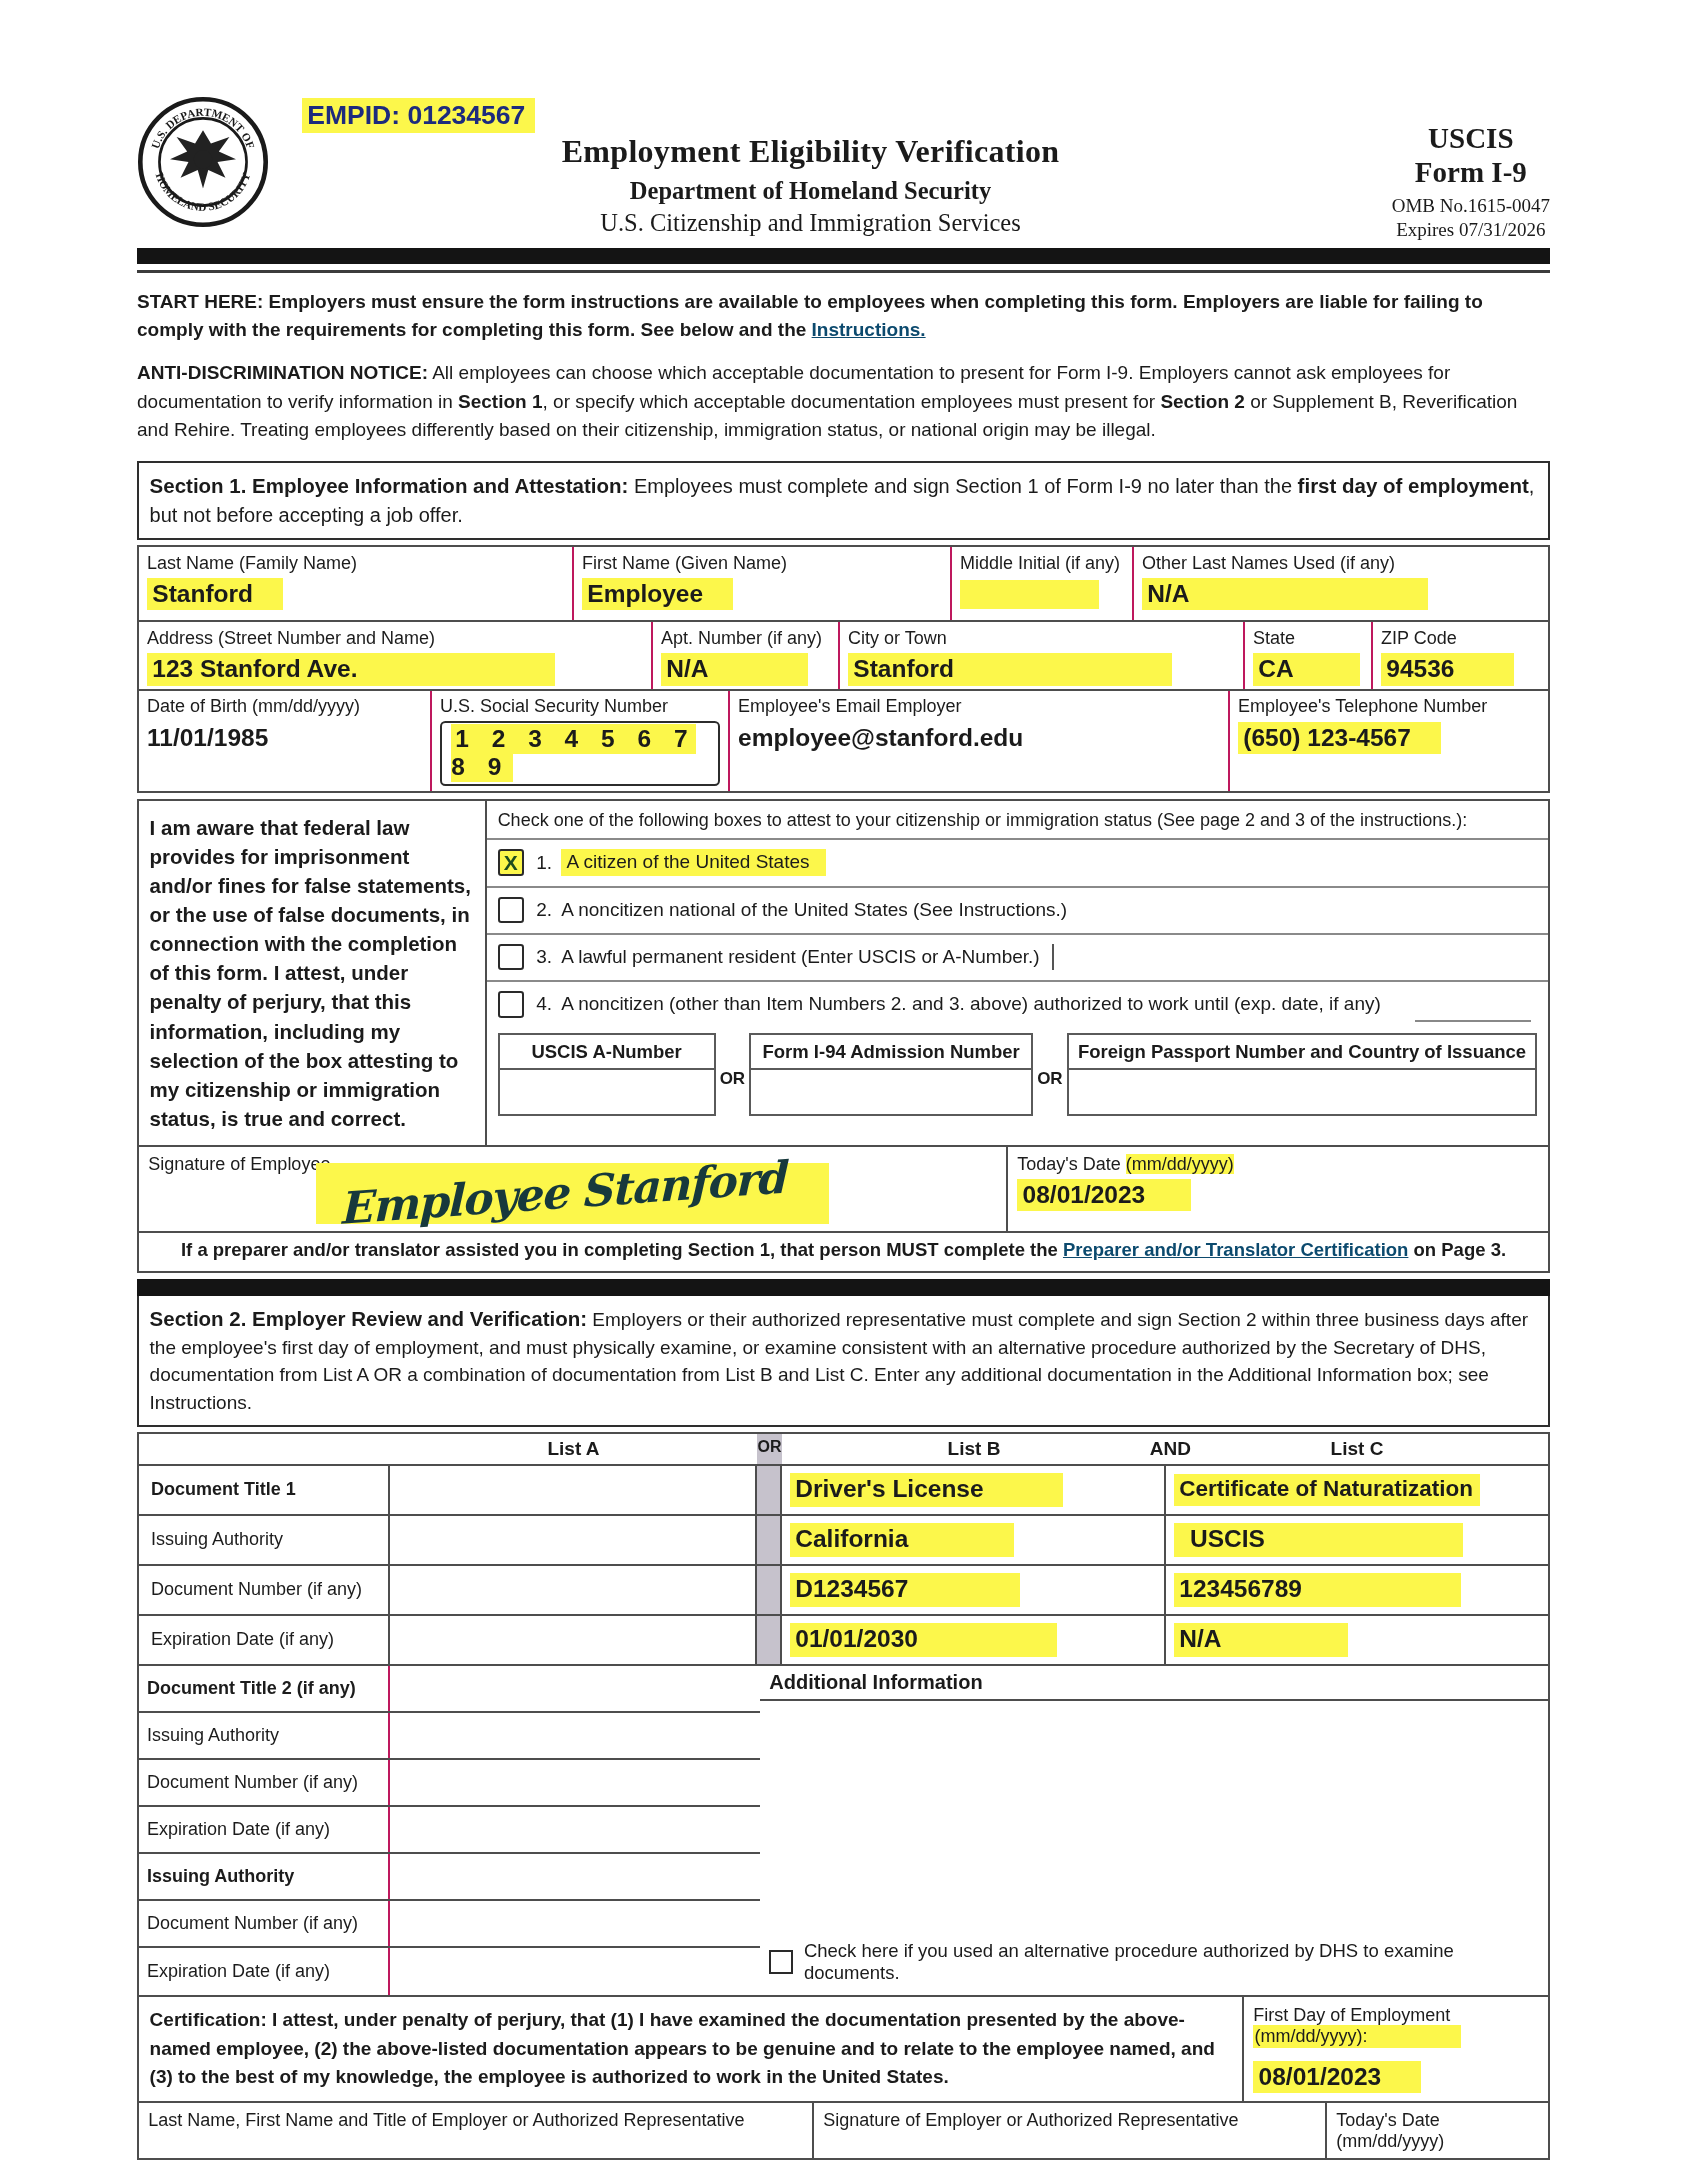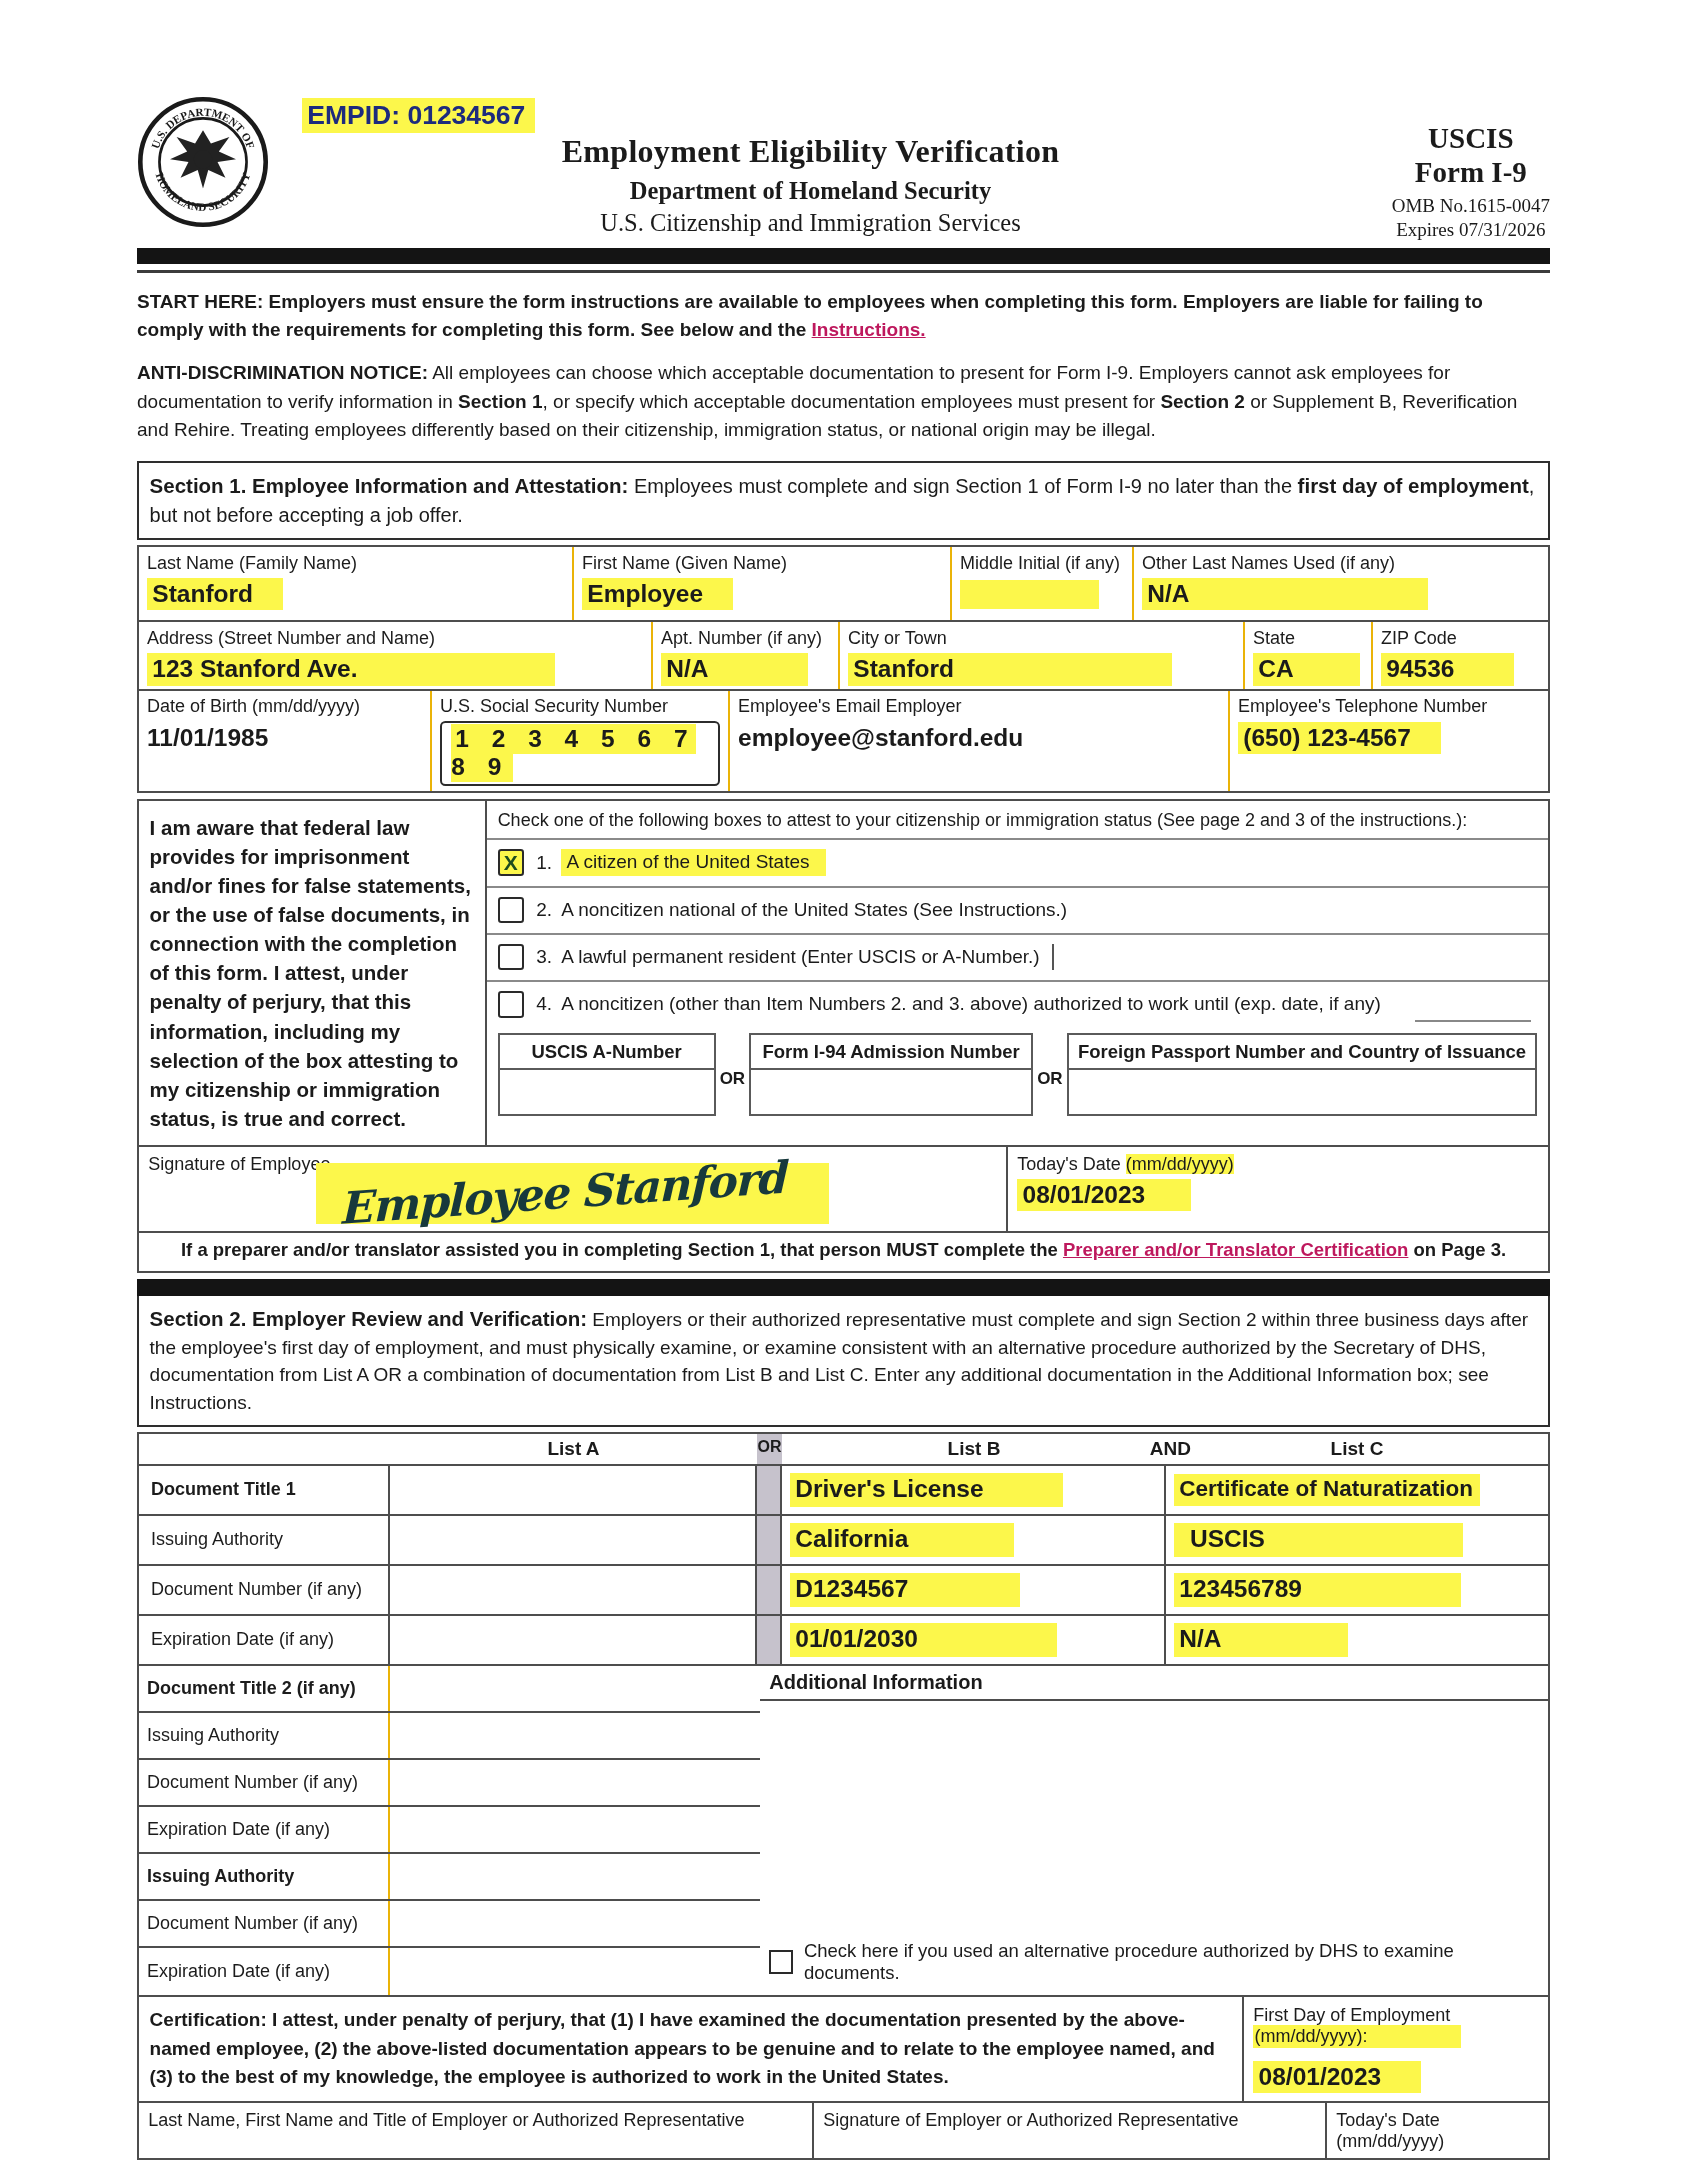--- a/index.html
+++ b/index.html
@@ -33,30 +33,30 @@
   .uscis-2 { font-size:29px; font-weight:bold; margin-top:1.3px; }
   .uscis-3 { font-size:19px; margin-top:5.3px; }
   .uscis-4 { font-size:19px; margin-top:2.6px; }
   .bar { height:16px; background:#141414; }
   .bar-thin { height:3.3px; background:#3c3c3c; margin-top:6px; }
 
   
   .para { font-size:19px; line-height:1.5; margin-top:14.6px; }
   .para .b { font-weight:bold; }
   .start-para { font-weight:bold; }
-  .lnk { color:#be185d; font-weight:bold; text-decoration:underline; cursor:pointer; }
+  .lnk { color:#0c4a6e; font-weight:bold; text-decoration:underline; cursor:pointer; }
 
   
   .secbox { border:2.6px solid #2e2e2e; padding:8px 10.6px; margin-top:16px;
             font-size:20px; line-height:1.45; }
   .secbox .b { font-weight:bold; font-size:20.5px; }
   .grid { border:2px solid #4d4d4d; margin-top:5.3px; }
   .row { display:flex; border-bottom:2px solid #4d4d4d; }
   .row:last-child { border-bottom:none; }
-  .cell { border-right:2px solid #eab308; padding:5.3px 8px; }
+  .cell { border-right:2px solid #be185d; padding:5.3px 8px; }
   .cell:last-child { border-right:none; }
   .lbl { font-size:18px; color:#1c1c1c; }
   .val { font-size:24.5px; font-weight:bold; margin-top:6.6px; white-space:nowrap; }
   .hl { background:#fcf74b; }
   .hl-pad { padding:2px 30px 3.3px 5.3px; }
   .hl-block { display:inline-block; background:#fcf74b; }
 
   
   .attest { display:flex; border:2px solid #4d4d4d; margin-top:5.3px; }
   .attest-left { width:365px; border-right:2px solid #4d4d4d; padding:12px 10.6px;

